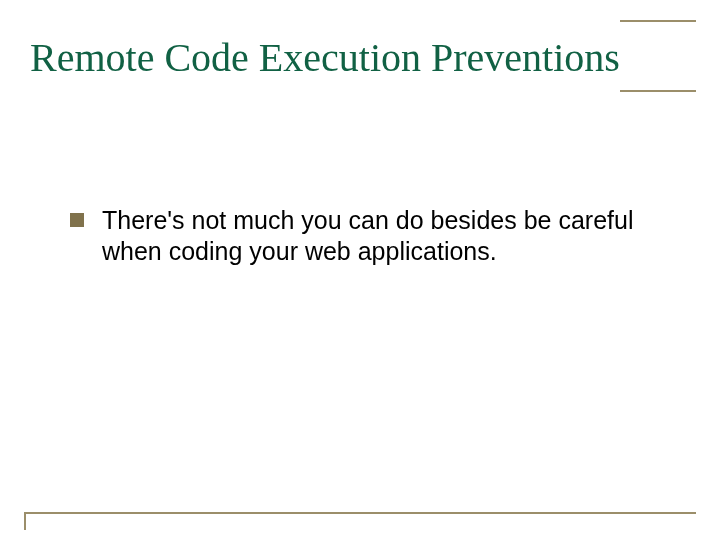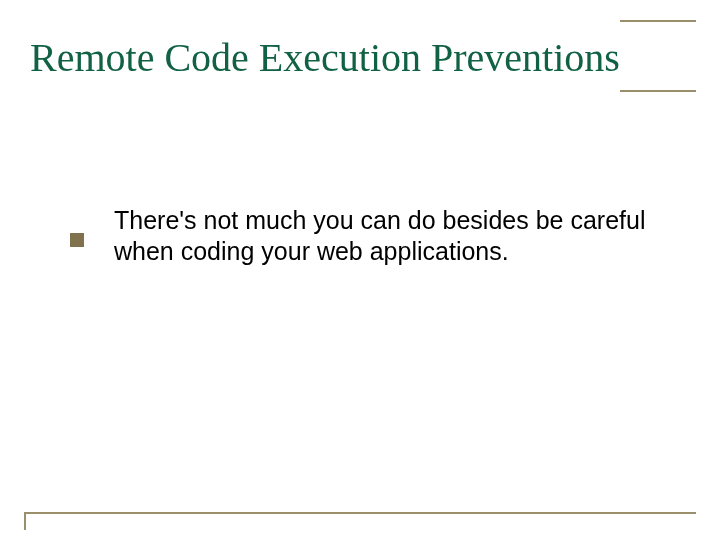--- a/index.html
+++ b/index.html
@@ -57,22 +57,22 @@
       background: #ffffff;
       display: inline-block;
       margin-left: -4px;
     }
     .content-area {
       margin-top: 110px;
       padding: 0 60px 0 70px;
     }
     .bullet-item {
       display: flex;
-      align-items: center;
-      gap: 30px;
+      align-items: flex-start;
+      gap: 18px;
     }
     .bullet-icon {
       width: 14px;
       height: 14px;
       background: #80724c;
       flex-shrink: 0;
       margin-top: 8px;
     }
     .bullet-text {
       font-family: Arial, Helvetica, sans-serif;

